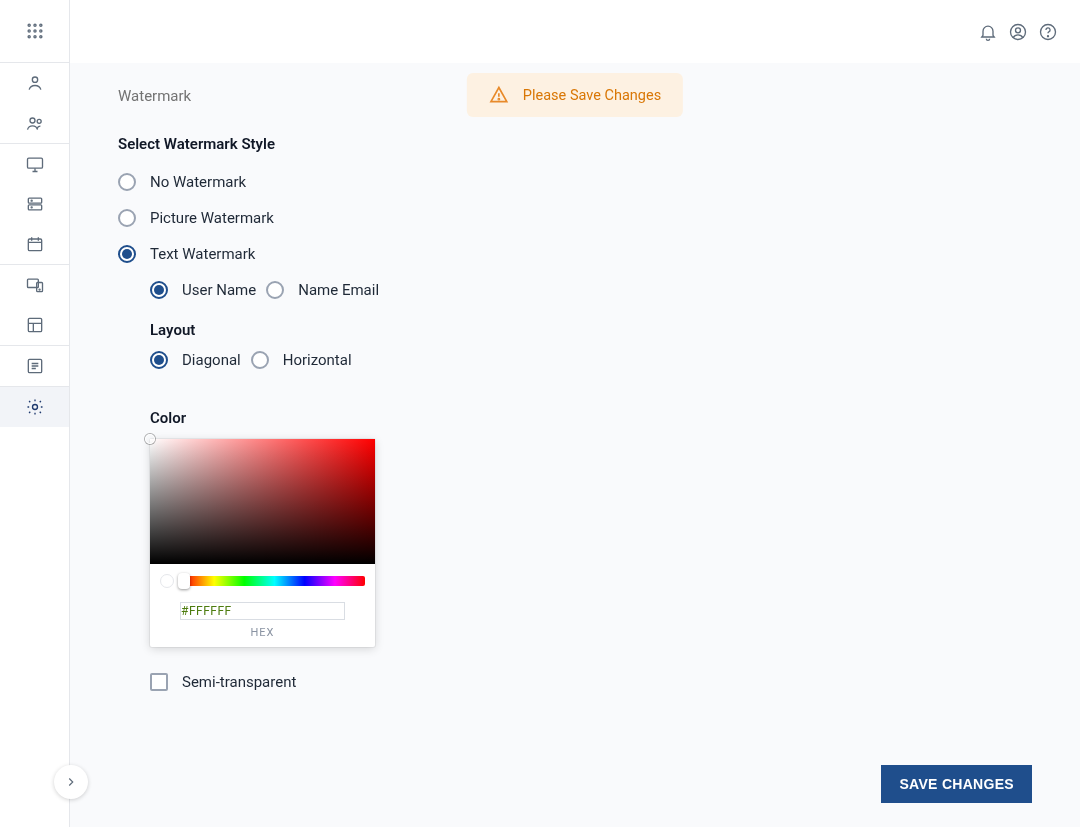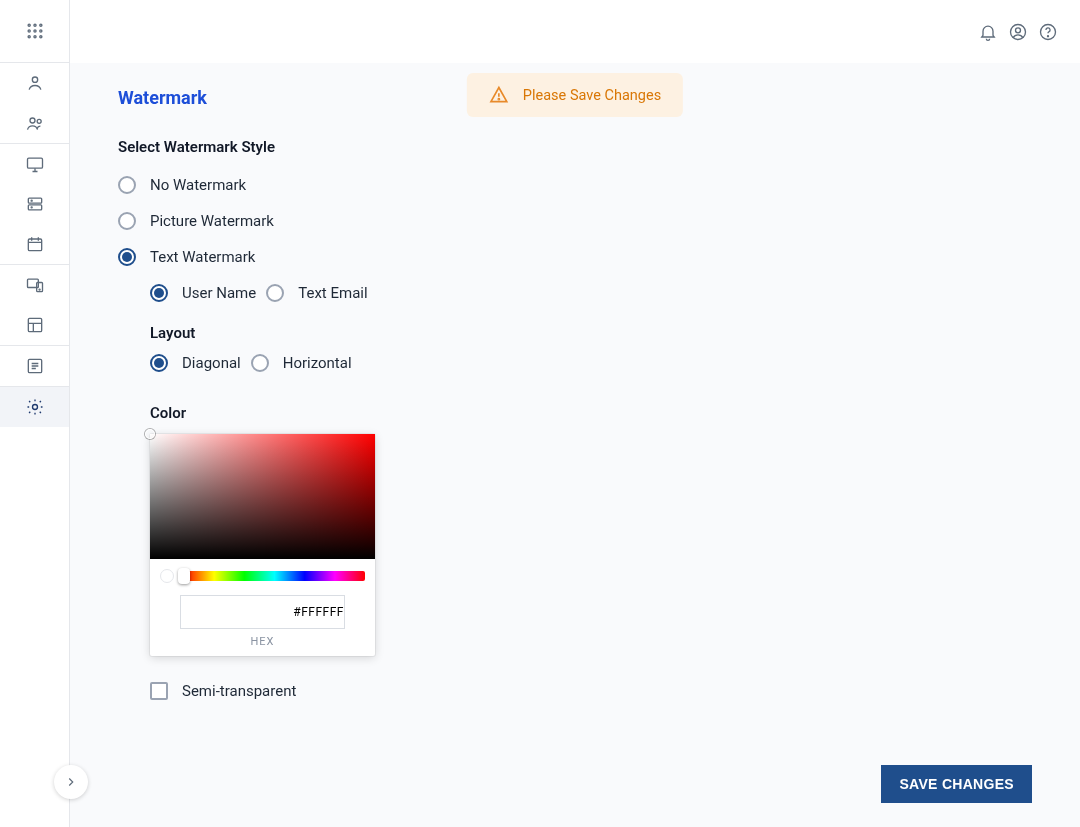--- a/index.html
+++ b/index.html
@@ -15,21 +15,21 @@
   .sb-icon { width: 20px; height: 20px; stroke: currentColor; fill: none; stroke-width: 1.6; }
   .sb-expand { position: absolute; bottom: 28px; left: 54px; width: 34px; height: 34px; border-radius: 50%; background: #fff; box-shadow: 0 1px 4px rgba(0,0,0,.18); display:flex; align-items:center; justify-content:center; color:#5e6b7a; cursor:pointer; }
 
   
   .main { flex: 1; display:flex; flex-direction:column; }
   .topbar { height: 63px; display:flex; align-items:center; justify-content:flex-end; padding: 0 20px; gap: 6px; }
   .top-icon { width: 24px; height: 24px; color:#5e6b7a; cursor:pointer; display:inline-flex; align-items:center; justify-content:center; }
   .top-icon svg { width: 20px; height:20px; stroke: currentColor; fill:none; stroke-width:1.6; }
 
   .content { flex:1; background:#f9fafc; padding: 24px 48px 40px 48px; position:relative; overflow:auto; }
-  .page-title { font-size: 18px; font-weight: 700; color:#1d4ed8; }
+  .page-title { font-size: 15px; font-weight: 400; color:#737373; }
 
   .banner { position:absolute; top:10px; left:50%; transform: translateX(-50%); background:#fdf1e2; color:#d97706; padding: 12px 22px; border-radius:6px; display:flex; align-items:center; gap:14px; font-size:14.5px; }
   .banner svg { width:20px; height:20px; stroke:#e88a2a; fill:none; stroke-width:2; }
 
   .section-label { font-size: 15px; font-weight: 600; margin-top: 30px; margin-bottom: 20px; color:#111827; }
   .sub-label { font-size: 15px; font-weight: 600; margin-top: 22px; margin-bottom: 12px; color:#111827; }
 
   .radio-row { display:flex; gap:14px; margin-bottom: 18px; font-size:15px; color:#1f2937; cursor:pointer; }
   .radio-group-inline { display:flex; gap: 10px; margin-bottom: 6px; }
   .indent { margin-left: 32px; }
@@ -43,21 +43,21 @@
   
   .picker { width: 225px; background:#fff; border-radius:2px; box-shadow: 0 2px 10px rgba(0,0,0,.15), 0 0 0 1px rgba(0,0,0,.05); margin-top:8px; }
   .sat { height: 125px; position:relative; background: linear-gradient(to top, #000, transparent), linear-gradient(to right, #fff, #ff0000); }
   .sat-cursor { position:absolute; width:10px; height:10px; border-radius:50%; border:1px solid #fff; box-shadow: 0 0 0 1px rgba(0,0,0,.3); top:-5px; left:-5px; transform:translate(0,0); }
   .picker-body { padding: 10px 10px 8px 10px; }
   .hue-row { display:flex; align-items:center; gap:10px; }
   .swatch { width:14px; height:14px; border-radius:50%; border:1px solid #e5e7eb; background:#fff; }
   .hue { flex:1; height:10px; border-radius:2px; background: linear-gradient(to right, #ff0000, #ffff00, #00ff00, #00ffff, #0000ff, #ff00ff, #ff0000); position:relative; }
   .hue-thumb { position:absolute; left:0; top:-3px; width:12px; height:16px; border-radius:4px; background:#fff; box-shadow:0 1px 3px rgba(0,0,0,.4); transform:translateX(-50%); }
   .hex-wrap { margin-top:12px; text-align:center; }
-  .hex-input { width: 165px; height:34px; border:1px solid #d9dde3; text-align:right; font-size:12px; font-family: inherit; color:#000000; letter-spacing:.5px; }
+  .hex-input { width: 165px; height:18px; border:1px solid #d9dde3; text-align:left; font-size:12px; font-family: inherit; color:#4d7c0f; letter-spacing:.5px; }
   .hex-label { font-size:11px; letter-spacing:1px; color:#8a93a2; margin-top:6px; }
 
   .footer { padding: 12px 48px 24px; display:flex; justify-content:flex-end; background:#f9fafc; }
   .save-btn { background:#1f4e8c; color:#fff; border:none; padding: 11px 18px; border-radius:0; font-size:14px; font-weight:700; letter-spacing:.3px; cursor:pointer; }
 </style>
 </head>
 <body>
 
 <div class="app">
 
@@ -198,27 +198,27 @@
       </div>
 
       <div class="indent">
         <div class="radio-group-inline">
           <div class="radio-row" style="margin-bottom:0">
             <span class="radio checked"></span>
             <span>User Name</span>
           </div>
           <div class="radio-row" style="margin-bottom:0">
             <span class="radio"></span>
-            <span>Text Email</span>
+            <span>Name Email</span>
           </div>
         </div>
 
         <div class="sub-label">Layout</div>
         <div class="radio-group-inline">
-          <div class="radio-row" style="margin-bottom:4px">
+          <div class="radio-row" style="margin-bottom:12px">
             <span class="radio checked"></span>
             <span>Diagonal</span>
           </div>
           <div class="radio-row" style="margin-bottom:0">
             <span class="radio"></span>
             <span>Horizontal</span>
           </div>
         </div>
 
         <div class="sub-label" style="margin-top:28px">Color</div>

